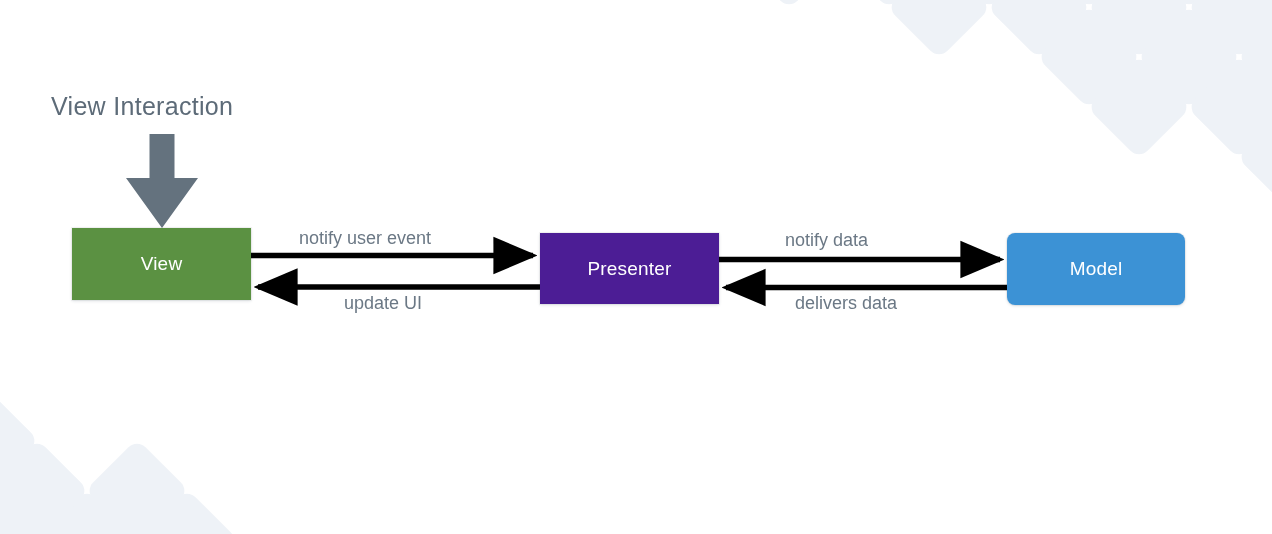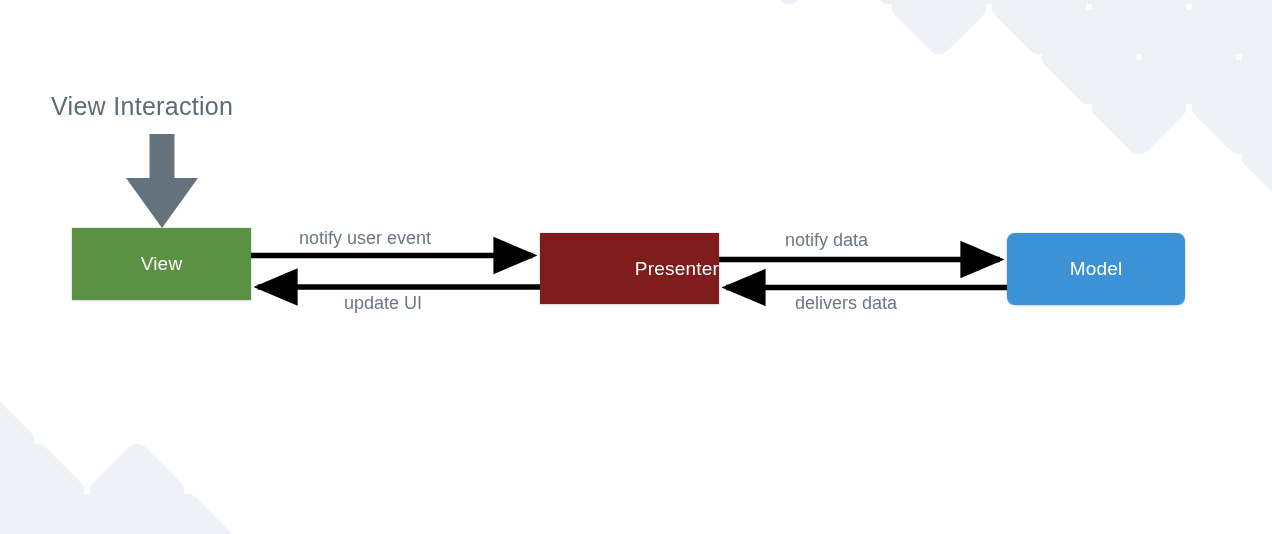--- a/index.html
+++ b/index.html
@@ -198,21 +198,21 @@
 
   <div class="label" id="label-notify">notify user event</div>
   <div class="label" id="label-update">update UI</div>
   <div class="label" id="label-request">notify data</div>
   <div class="label" id="label-delivers">delivers data</div>
 
   <div class="node" id="node-view" style="background: rgb(91, 145, 66);">
     <span>View</span>
   </div>
 
-  <div class="node" id="node-presenter" style="background: #7f1d1d; justify-content: flex-end;">
+  <div class="node" id="node-presenter" style="background: #4c1d95;">
     <span>Presenter</span>
   </div>
 
   <div class="node" id="node-model" style="background: rgb(60, 146, 213);">
     <span>Model</span>
   </div>
 
 </div>
 
 </body></html>

